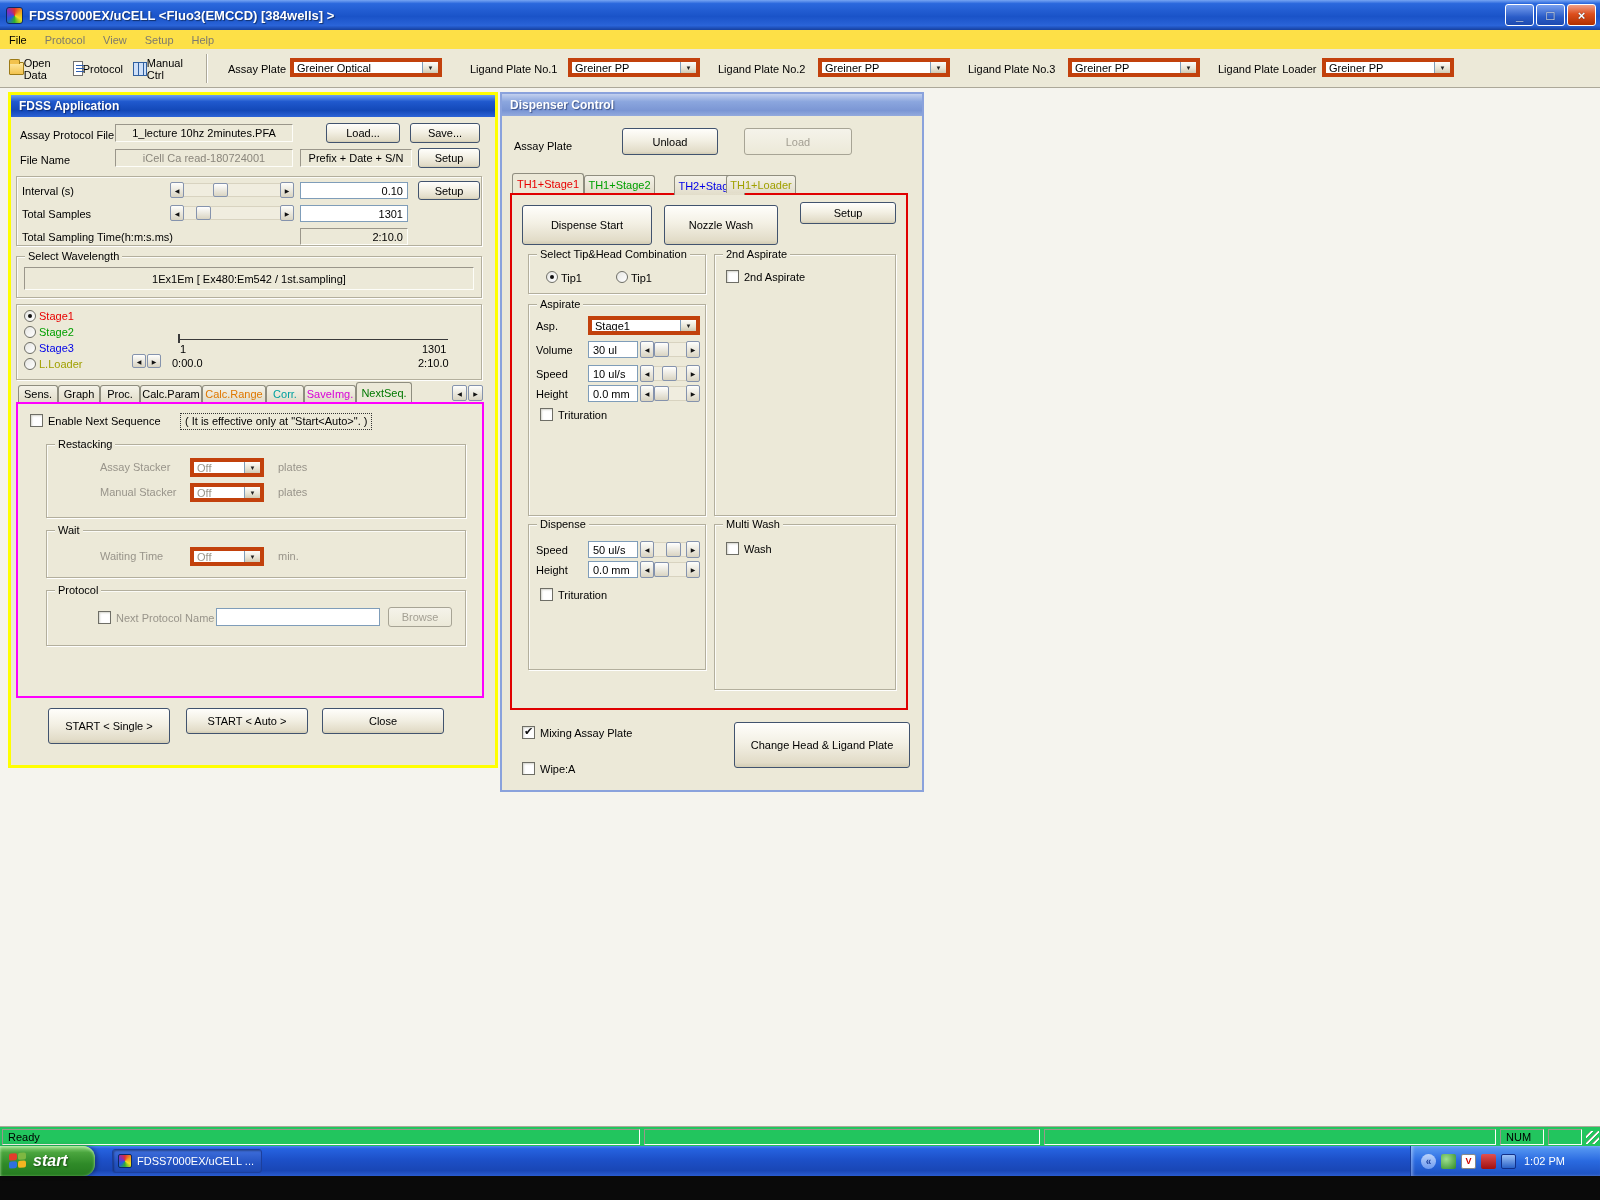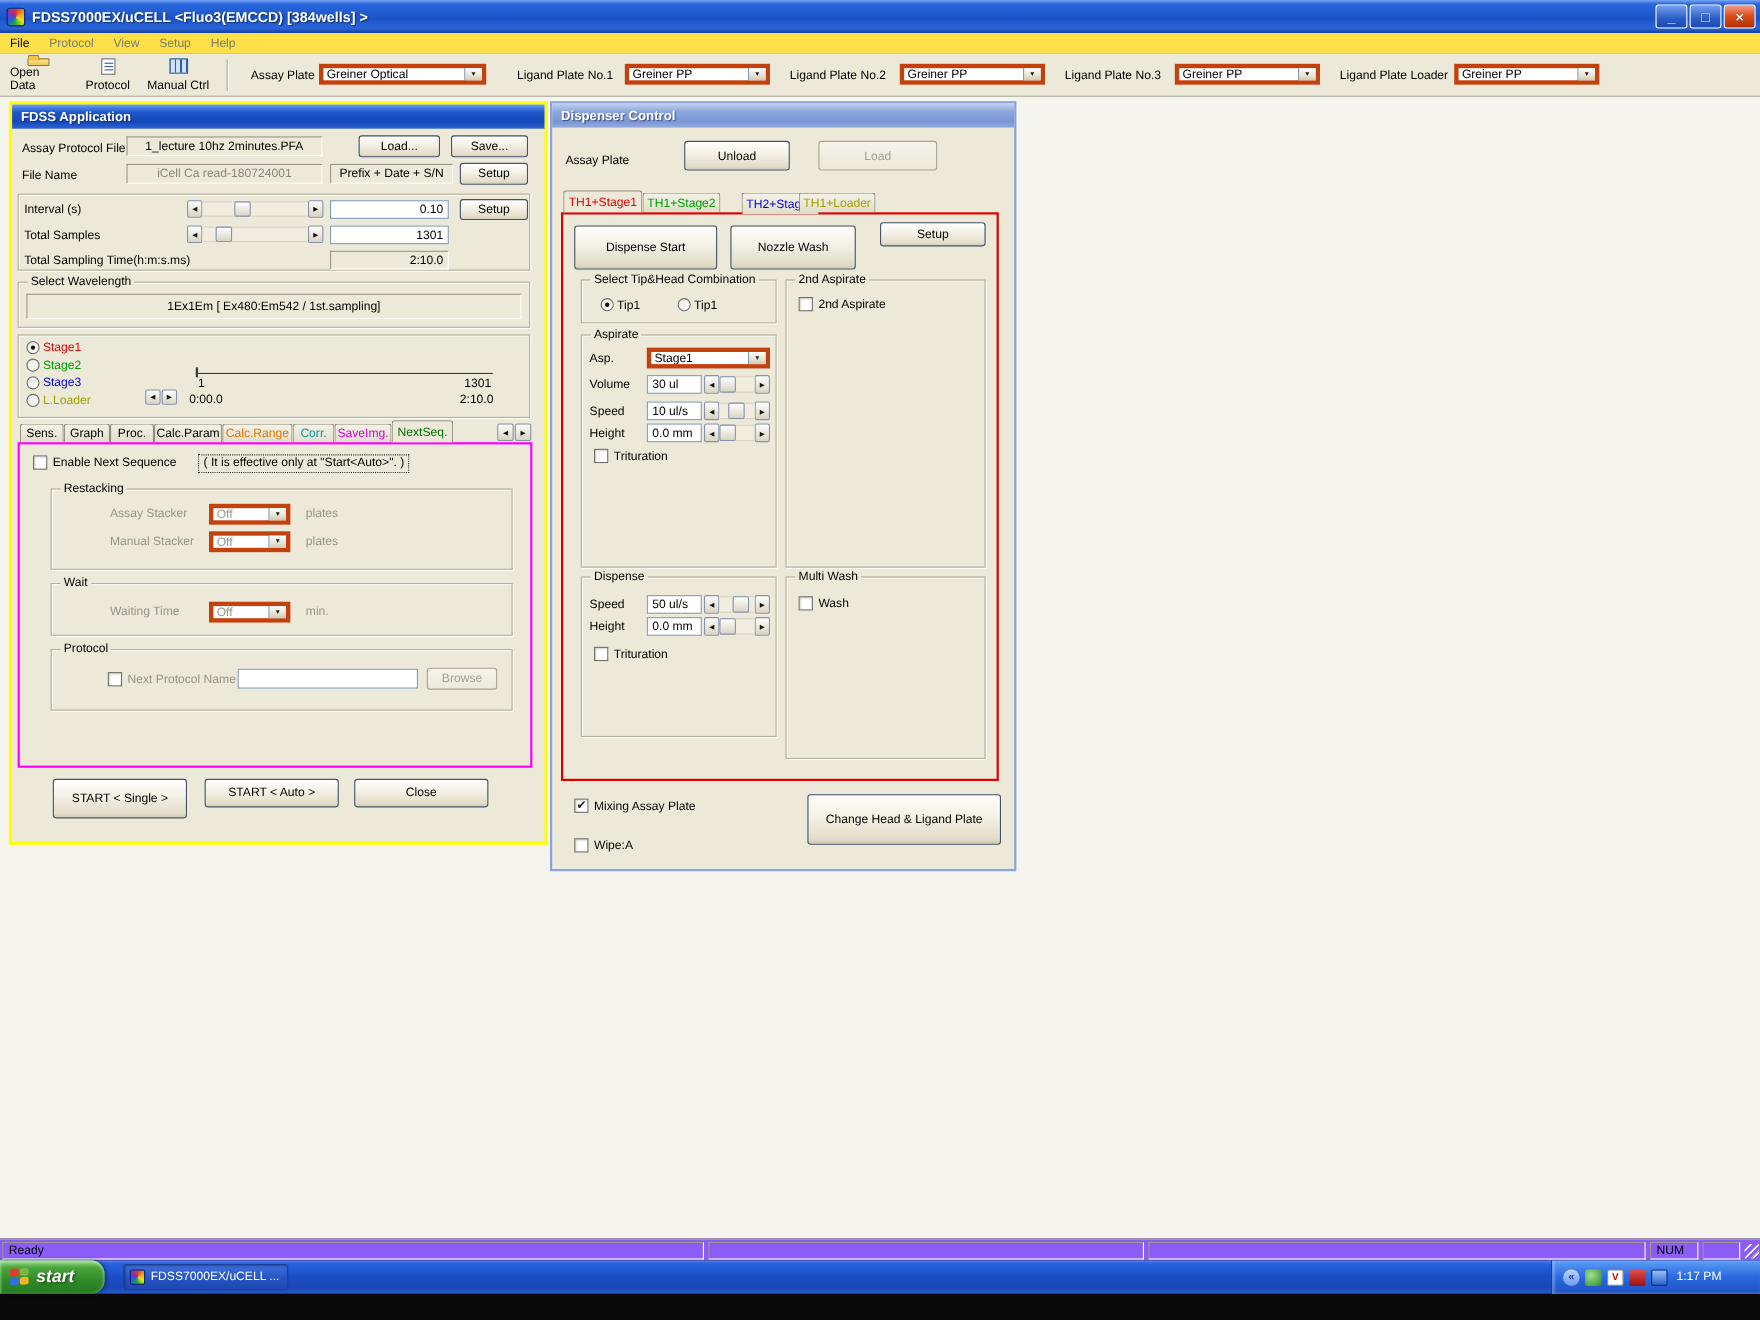--- a/index.html
+++ b/index.html
@@ -15,21 +15,21 @@
   .app-icon{width:17px;height:17px;border-radius:3px;background:conic-gradient(#e03030,#f0a020,#f0e020,#30b030,#2060e0,#8030c0,#e03030);border:1px solid #0c2a66}
   .winbtns{position:absolute;right:4px;top:4px;display:flex;gap:2px}
   .winbtn{width:29px;height:22px;border-radius:3px;border:1px solid #fff;display:flex;align-items:center;justify-content:center;
     color:#fff;font-size:13px;font-weight:bold;background:linear-gradient(180deg,#78a0ef,#2a5cc8 60%,#1c4ab0);text-shadow:0 0 1px #123}
   .winbtn.close{background:linear-gradient(180deg,#f0a088,#dd4f1e 45%,#b03000)}
   
   .menubar{position:absolute;left:0;top:30px;width:1600px;height:19px;background:#fde047;display:flex;align-items:center}
   .menu-item{padding:0 9px;font-size:11px}
   .menu-item.dim{color:#7d7a6e}
   .toolbar{position:absolute;left:0;top:49px;width:1600px;height:39px;background:#ece9d8;border-bottom:1px solid #aca899}
-  .tbbtn{position:absolute;top:2px;height:35px;display:flex;flex-direction:column;align-items:center;justify-content:space-between;padding:2px 3px;font-size:11px}
+  .tbbtn{position:absolute;top:2px;height:35px;display:flex;flex-direction:row;align-items:center;justify-content:space-between;padding:2px 3px;font-size:11px}
   .tbdiv{position:absolute;top:5px;width:2px;height:29px;border-left:1px solid #aca899;border-right:1px solid #fff}
   .folder-icon{width:20px;height:13px;background:linear-gradient(#ffe9a0,#f2c24d);border:1px solid #9c7a16;border-radius:1px;position:relative}
   .folder-icon::before{content:"";position:absolute;left:-1px;top:-4px;width:9px;height:4px;background:#f2c24d;border:1px solid #9c7a16;border-bottom:none;border-radius:2px 2px 0 0}
   .doc-icon{width:13px;height:15px;background:#fff;border:1px solid #707070;position:relative}
   .doc-icon::before{content:"";position:absolute;left:2px;top:3px;width:8px;height:1px;background:#3060b0;box-shadow:0 3px 0 #3060b0,0 6px 0 #3060b0}
   .grid-icon{width:17px;height:14px;border:1px solid #3060a0;background:
     repeating-linear-gradient(90deg,#cfe0f8 0 4px,#3060a0 4px 5px),
     repeating-linear-gradient(0deg,rgba(207,224,248,.6) 0 3px,#3060a0 3px 4px)}
   
   .btn{position:absolute;display:flex;align-items:center;justify-content:center;font-size:11px;color:#000;cursor:default;
@@ -61,21 +61,21 @@
   .trackline{position:absolute;height:1px;background:#3a3a3a}
   .tick{position:absolute;width:2px;height:9px;background:#3a3a3a}
   
   .child-win{position:absolute}
   .win-fill{position:absolute;background:#ece9d8}
   .child-titlebar{position:absolute;height:22px;display:flex;align-items:center;padding:0 8px}
   .child-titlebar .ct-text{color:#fff;font-weight:bold;font-size:12px;text-shadow:1px 1px 1px rgba(10,30,80,.6);white-space:nowrap}
   .tb-active{background:linear-gradient(180deg,#6ea1f0,#2059ce 30%,#1348b8 70%,#2c63d6)}
   .tb-inactive{background:linear-gradient(180deg,#c2d0ee,#8ba6de 35%,#7b96d4 75%,#93aadd)}
   
-  .statusbar{position:absolute;left:0;top:1126px;width:1600px;height:20px;background:#8b5cf6;border-top:1px solid #aca899}
+  .statusbar{position:absolute;left:0;top:1126px;width:1600px;height:20px;background:#22c55e;border-top:1px solid #aca899}
   .sb-pane{position:absolute;top:2px;height:16px;border:1px solid;border-color:#9a968a #fdfdf8 #fdfdf8 #9a968a;display:flex;align-items:center;padding:0 5px;font-size:11px}
   .grip{position:absolute;right:1px;top:4px;width:13px;height:13px;
     background:repeating-linear-gradient(135deg,transparent 0 3px,#aca899 3px 4px,#fff 4px 5px)}
   
   .taskbar{position:absolute;left:0;top:1146px;width:1600px;height:30px;
     background:linear-gradient(180deg,#4a83f2 0%,#2663e0 9%,#1d50c8 45%,#1946b5 82%,#2a5cd0 100%)}
   .start-btn{position:absolute;left:0;top:0;width:95px;height:30px;border-radius:0 12px 12px 0;
     background:linear-gradient(180deg,#8fd97f 0%,#4aa53e 22%,#2f8a28 60%,#257b20 100%);
     box-shadow:inset 0 1px 3px #c0f0b0,2px 0 4px rgba(0,0,0,.35);
     display:flex;align-items:center;gap:6px;padding-left:9px;color:#fff;font-weight:bold;font-style:italic;font-size:16px;text-shadow:1px 1px 2px #174a12}
@@ -411,17 +411,17 @@
     <div class="task-btn">
       <span class="task-icon"></span>
       <span>FDSS7000EX/uCELL ...</span>
     </div>
     <div class="tray">
       <span class="tray-chev">«</span>
       <span class="tray-ico" style="background:radial-gradient(circle at 35% 35%,#9fe08f,#2f8a28)"></span>
       <span class="tray-ico" style="background:#fff;border:1px solid #888;display:flex;align-items:center;justify-content:center;color:#c00;font-size:9px;font-weight:bold">V</span>
       <span class="tray-ico" style="background:linear-gradient(#e05050,#a01010)"></span>
       <span class="tray-ico" style="background:linear-gradient(#9cc2f8,#2a62c8);border:1px solid #12308a"></span>
-      <span class="clock">1:17 PM</span>
+      <span class="clock">1:02 PM</span>
     </div>
   </div>
 
 </div>
 
 </body></html>

